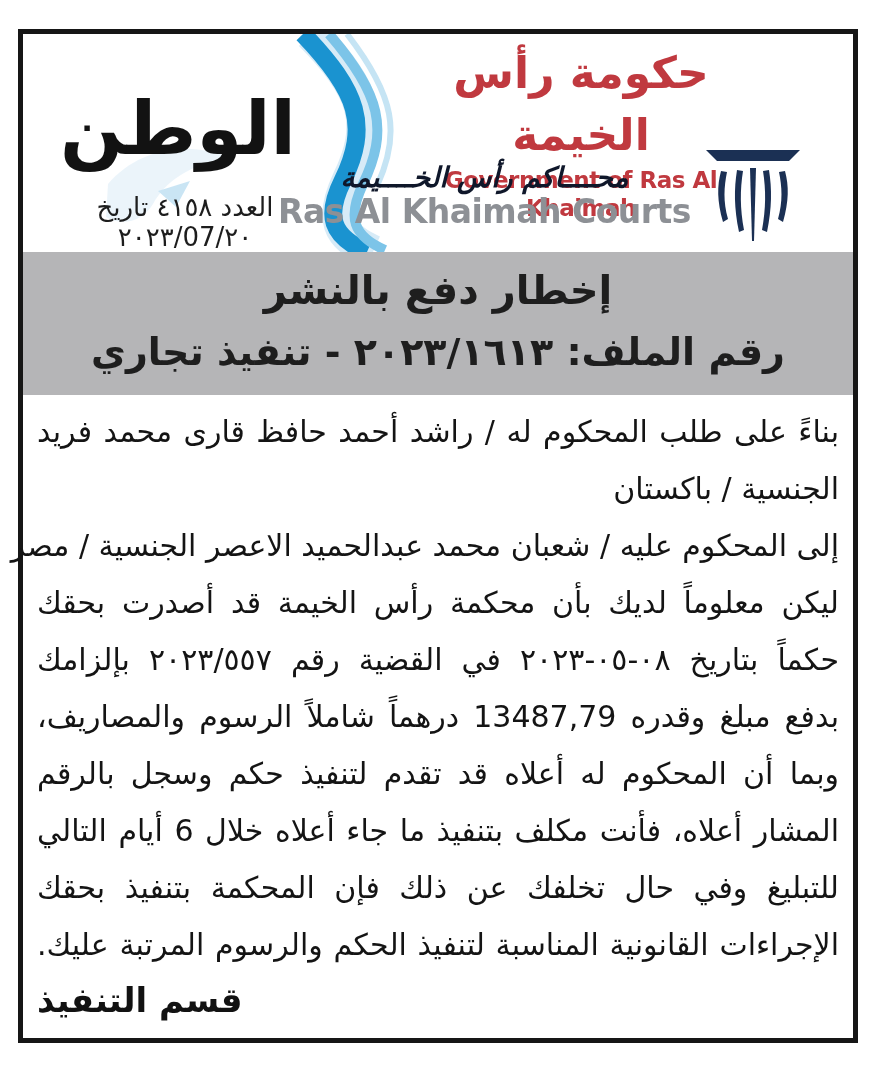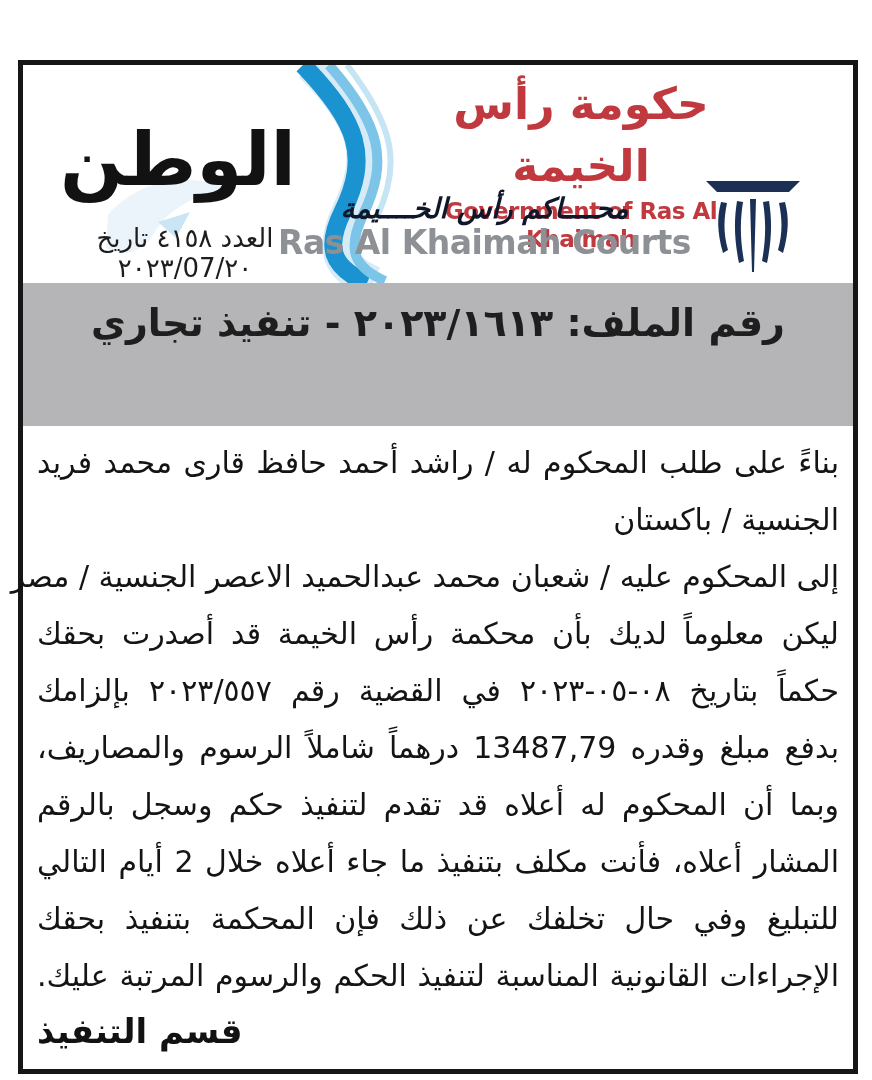--- a/index.html
+++ b/index.html
@@ -2,21 +2,21 @@
 <html lang="ar"><head>
 <meta charset="utf-8">
 <style>
   html,body{margin:0;padding:0;background:#ffffff;}
   .page{
     position:relative;width:872px;height:1080px;background:#ffffff;
     font-family:"DejaVu Sans",sans-serif;overflow:hidden;
   }
   .frame{
     position:absolute;left:18px;top:29px;width:840px;height:1014px;
-    box-sizing:border-box;border:5px solid #161616;background:#ffffff;margin-top:31px;
+    box-sizing:border-box;border:5px solid #161616;background:#ffffff;
   }
   
   .header{position:relative;height:218px;background:#ffffff;overflow:hidden;}
   .watan{position:absolute;left:0;top:0;width:420px;height:218px;}
   .swoosh{position:absolute;left:258px;top:0;}
   .watermark{position:absolute;left:75px;top:95px;opacity:.55;}
   .watan-name{
     position:absolute;left:30px;top:44px;width:250px;text-align:center;
     direction:rtl;font-size:74px;font-weight:900;color:#121212;line-height:100px;
   }
@@ -92,32 +92,33 @@
             <path d="M68,26 C71,45 71,64 66,88 L61,86 C65,64 65,46 62,27 Z"></path>
             <path d="M20,27 C16,42 16,57 22,78 L27,75 C22,57 23,43 26,28 Z"></path>
             <path d="M84,27 C88,42 88,57 82,78 L77,75 C82,57 81,43 78,28 Z"></path>
           </g>
         </svg>
       </div>
 
     </div>
 
     <div class="titlebar">
+      <div class="title-main">إخطار دفع بالنشر</div>
       <div class="title-file">رقم الملف: ٢٠٢٣/١٦١٣ - تنفيذ تجاري</div>
     </div>
 
     <div class="bodytext">
       <div class="bline">بناءً على طلب المحكوم له / راشد أحمد حافظ قارى محمد فريد</div>
       <div class="bline para-end">الجنسية / باكستان</div>
       <div class="bline">إلى المحكوم عليه / شعبان محمد عبدالحميد الاعصر الجنسية / مصر</div>
       <div class="bline">ليكن معلوماً لديك بأن محكمة رأس الخيمة قد أصدرت بحقك</div>
       <div class="bline">حكماً بتاريخ ٠٨-٠٥-٢٠٢٣ في القضية رقم ٢٠٢٣/٥٥٧ بإلزامك</div>
       <div class="bline">بدفع مبلغ وقدره 13487,79 درهماً شاملاً الرسوم والمصاريف،</div>
       <div class="bline">وبما أن المحكوم له أعلاه قد تقدم لتنفيذ حكم وسجل بالرقم</div>
-      <div class="bline">المشار أعلاه، فأنت مكلف بتنفيذ ما جاء أعلاه خلال 2 أيام التالي</div>
+      <div class="bline">المشار أعلاه، فأنت مكلف بتنفيذ ما جاء أعلاه خلال 6 أيام التالي</div>
       <div class="bline">للتبليغ وفي حال تخلفك عن ذلك فإن المحكمة بتنفيذ بحقك</div>
       <div class="bline">الإجراءات القانونية المناسبة لتنفيذ الحكم والرسوم المرتبة عليك.</div>
     </div>
 
     <div class="dept">قسم التنفيذ</div>
 
   </div>
 </div>
 
 </body></html>

